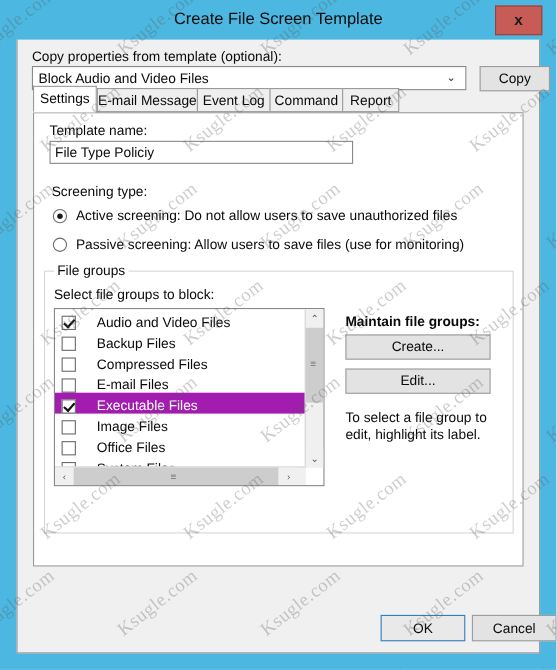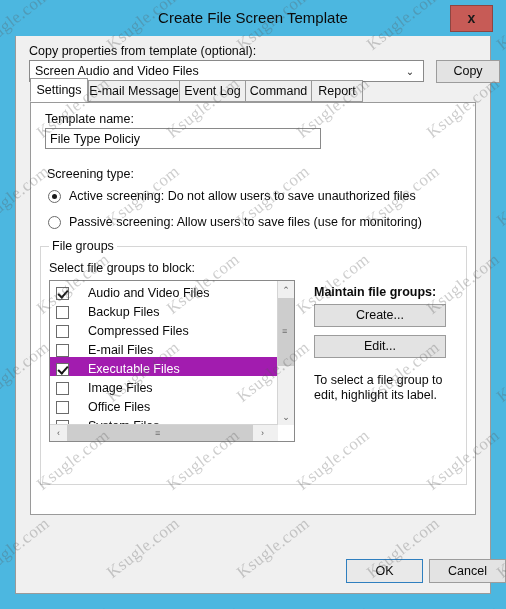--- a/index.html
+++ b/index.html
@@ -384,21 +384,21 @@
     <div class="titlebar">
       <div class="title-text">Create File Screen Template</div>
       <div class="close-btn">x</div>
     </div>
 
     <div class="client">
 
       <div class="lbl" style="left:13px; top:8px;">Copy properties from template (optional):</div>
 
       <div class="combo" style="left:13px; top:24px; width:395px; height:22px;">
-        <div class="combo-text">Screen Audio and Video Files</div>
+        <div class="combo-text">Block Audio and Video Files</div>
         <div class="combo-arrow">⌄</div>
       </div>
 
       <div class="btn" style="left:420px; top:24px; width:64px; height:23px;">Copy</div>
 
       <div class="tabstrip">
         <div class="tab active" style="left:0px; width:58px;">Settings</div>
         <div class="tab" style="left:58px; width:92px;">E-mail Message</div>
         <div class="tab" style="left:149px; width:67px;">Event Log</div>
         <div class="tab" style="left:215px; width:67px;">Command</div>

